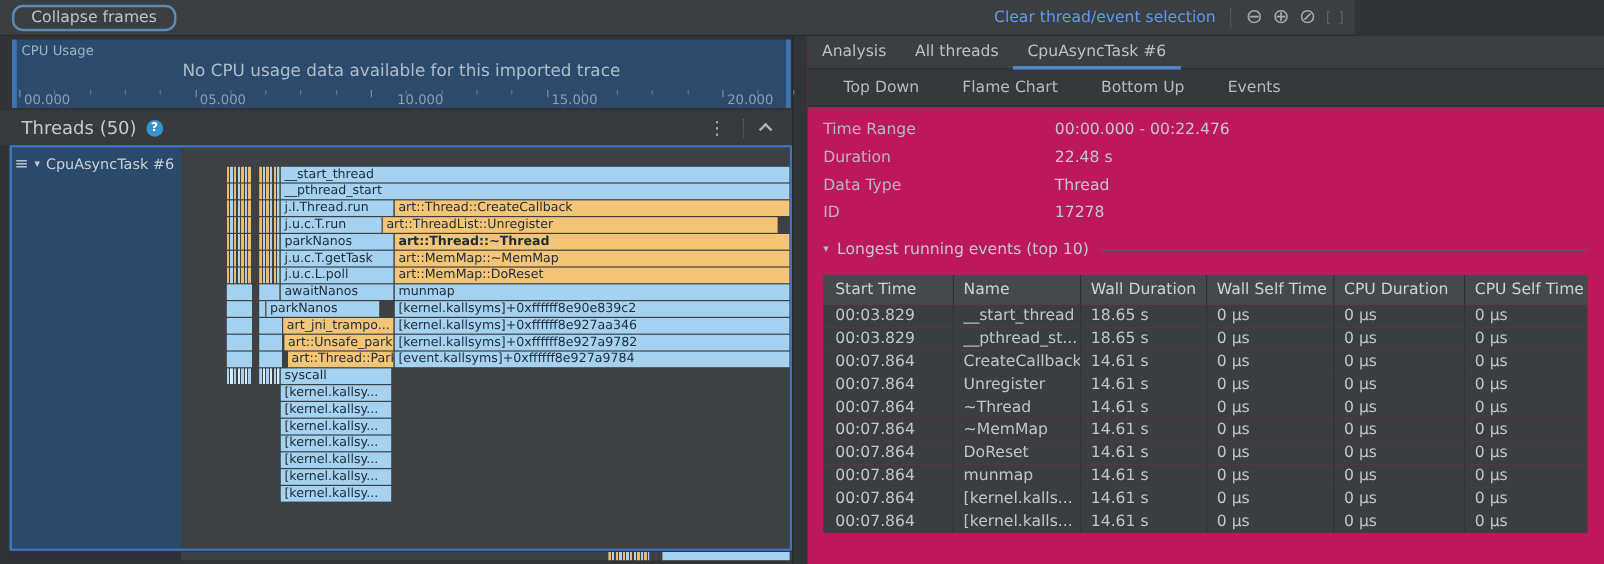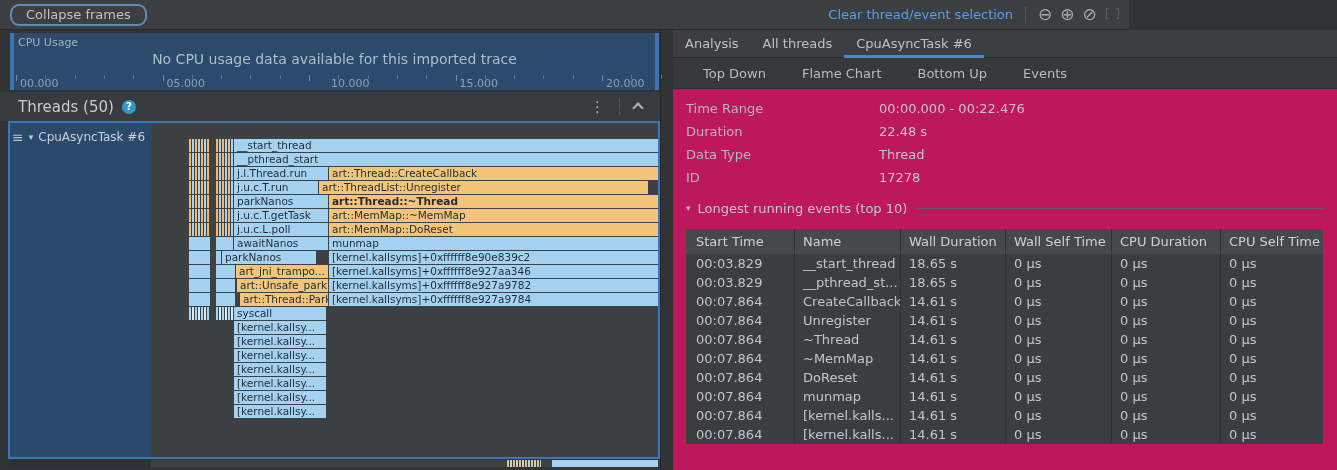--- a/index.html
+++ b/index.html
@@ -216,21 +216,21 @@
             <div class="bar b" style="left: 65px; top: 142px; width: 19px;"></div>
             <div class="bar o" style="left: 85px; top: 142px; width: 92px;">art_jni_trampo...</div>
             <div class="bar b" style="left: 178px; top: 142px; width: 329px;">[kernel.kallsyms]+0xffffff8e927aa346</div>
             <div class="bar b" style="left: 38px; top: 156px; width: 21px;"></div>
             <div class="bar b" style="left: 65px; top: 156px; width: 19px;"></div>
             <div class="bar o" style="left: 86px; top: 156px; width: 91px;">art::Unsafe_park</div>
             <div class="bar b" style="left: 178px; top: 156px; width: 329px;">[kernel.kallsyms]+0xffffff8e927a9782</div>
             <div class="bar b" style="left: 38px; top: 170px; width: 21px;"></div>
             <div class="bar b" style="left: 65px; top: 170px; width: 19px;"></div>
             <div class="bar o" style="left: 89px; top: 170px; width: 88px;">art::Thread::Park</div>
-            <div class="bar b" style="left: 178px; top: 170px; width: 329px;">[kernel.kallsyms]+0xffffff8e927a9784</div>
+            <div class="bar b" style="left: 178px; top: 170px; width: 329px;">[event.kallsyms]+0xffffff8e927a9784</div>
             <div class="bar sb" style="left: 38px; top: 184px; width: 21px;"></div>
             <div class="bar sb" style="left: 65px; top: 184px; width: 17px;"></div>
             <div class="bar b" style="left: 83px; top: 184px; width: 92px;">syscall</div>
             <div class="bar b" style="left: 83px; top: 198px; width: 92px;">[kernel.kallsy...</div>
             <div class="bar b" style="left: 83px; top: 212px; width: 92px;">[kernel.kallsy...</div>
             <div class="bar b" style="left: 83px; top: 226px; width: 92px;">[kernel.kallsy...</div>
             <div class="bar b" style="left: 83px; top: 240px; width: 92px;">[kernel.kallsy...</div>
             <div class="bar b" style="left: 83px; top: 254px; width: 92px;">[kernel.kallsy...</div>
             <div class="bar b" style="left: 83px; top: 268px; width: 92px;">[kernel.kallsy...</div>
             <div class="bar b" style="left: 83px; top: 282px; width: 92px;">[kernel.kallsy...</div>

